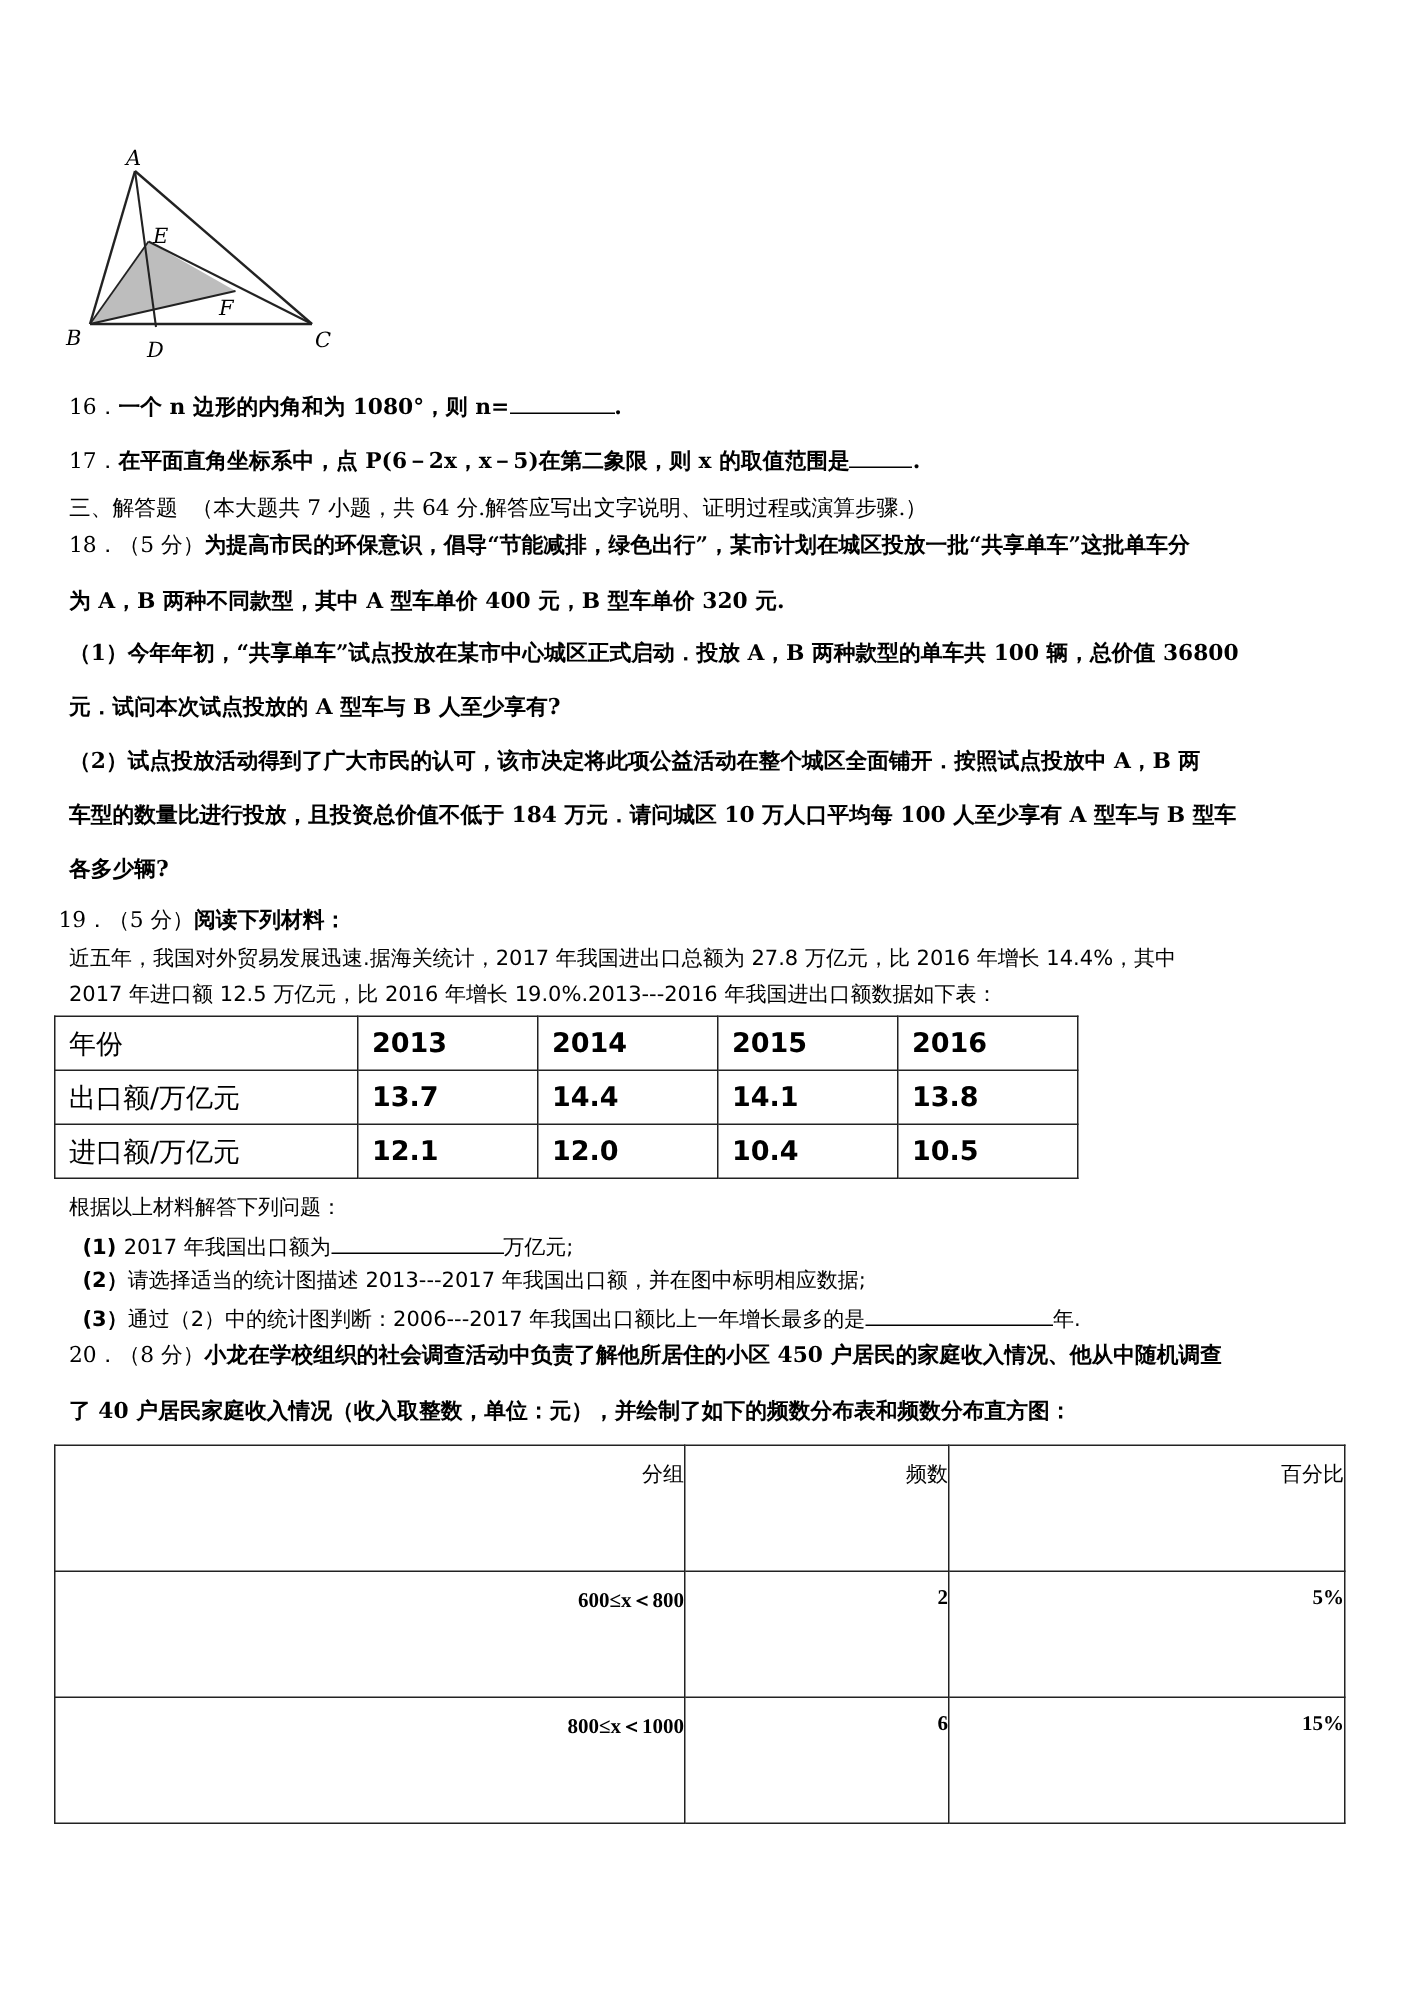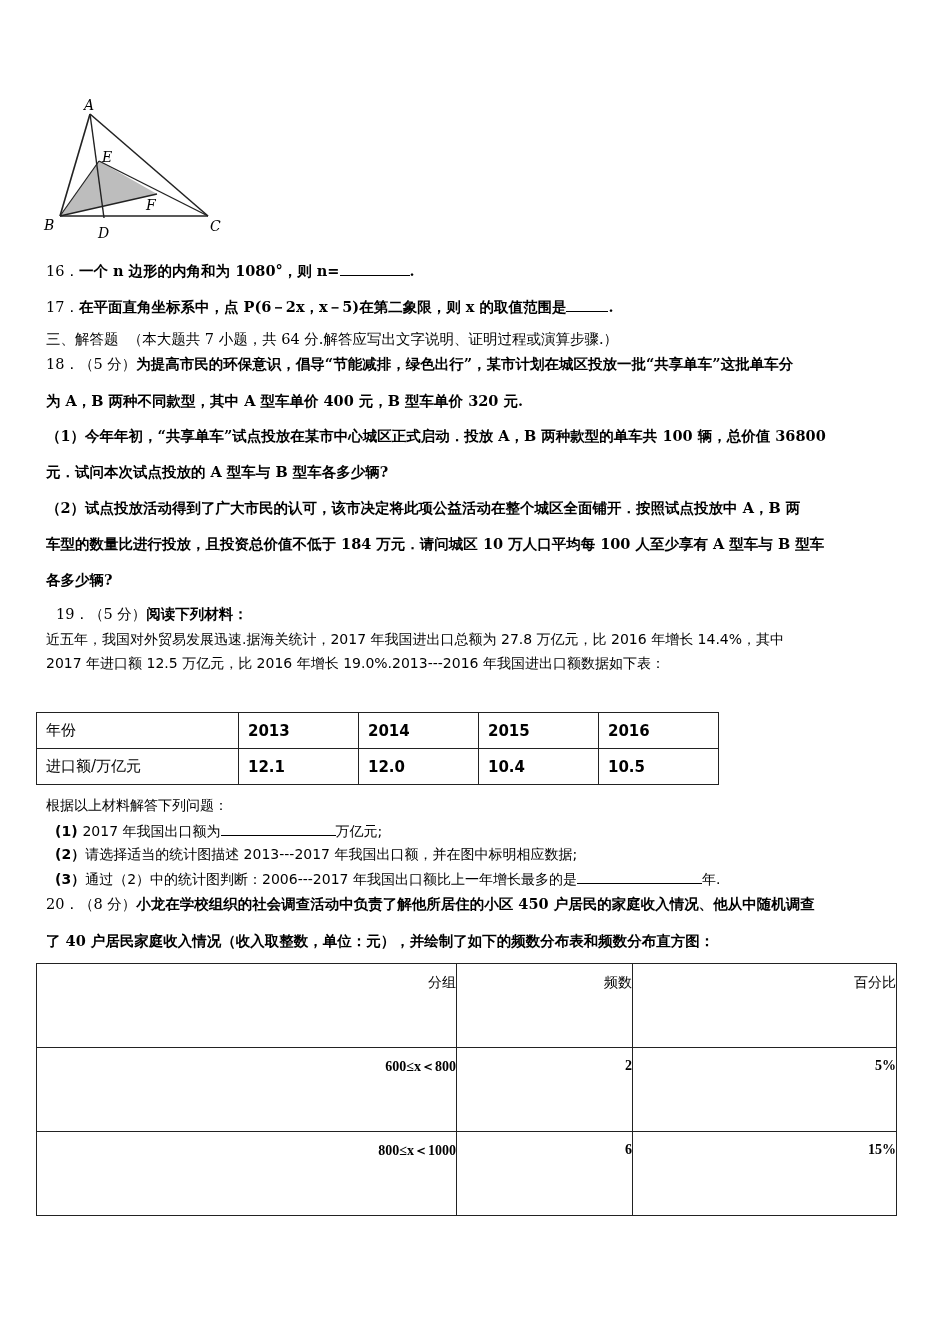--- a/index.html
+++ b/index.html
@@ -11,21 +11,21 @@
   .score { font-weight: normal; }
   .sans { font-family: "DejaVu Sans", "Liberation Sans", sans-serif; text-align: center; }
   .plain { font-weight: normal; }
   .blank { display: inline-block; border-bottom: 1px solid #000; height: 14px; vertical-align: baseline; }
 
   
   #figure { position: absolute; left: 40px; top: 92px; width: 190px; height: 146px; }
 
   
   #trade-table { position: absolute; left: 36px; top: 677px; border-collapse: collapse;
-                 font-family: "DejaVu Sans", sans-serif; font-size: 15px; margin-top: 35px; }
+                 font-family: "DejaVu Sans", sans-serif; font-size: 18px; }
   #trade-table td { border: 1.5px solid #222; height: 35px; padding: 0 0 0 9px; vertical-align: middle; }
   #trade-table td.c0 { width: 192px; font-weight: normal; }
   #trade-table td.cv { width: 110px; font-weight: bold; }
 
   
   #income-table { position: absolute; left: 36px; top: 963px; border-collapse: collapse;
                   font-family: "Liberation Serif", "DejaVu Serif", serif; font-size: 14px; text-align: right; }
   #income-table td { border: 1.5px solid #222; height: 84px; padding: 10px 0 0 9px; vertical-align: top; box-sizing: border-box; }
   #income-table td.g { width: 420px; }
   #income-table td.f { width: 176px; }
@@ -64,39 +64,46 @@
 
 <div class="abs line plain" style="left:46px; top:330px;">
   <span>三、解答题</span>&nbsp;&nbsp;<span>（本大题共 7 小题，共 64 分.解答应写出文字说明、证明过程或演算步骤.）</span>
 </div>
 
 <div class="abs line" style="left:46px; top:355px;">
   <span class="num">18．</span><span class="score">（5 分）</span><span>为提高市民的环保意识，倡导“节能减排，绿色出行”，某市计划在城区投放一批“共享单车”这批单车分</span>
 </div>
 <div class="abs line" style="left:46px; top:392px;">为 A，B 两种不同款型，其中 A 型车单价 400 元，B 型车单价 320 元.</div>
 <div class="abs line" style="left:46px; top:427px;">（1）今年年初，“共享单车”试点投放在某市中心城区正式启动．投放 A，B 两种款型的单车共 100 辆，总价值 36800</div>
-<div class="abs line" style="left:46px; top:463px;">元．试问本次试点投放的 A 型车与 B 型车各多少辆?</div>
+<div class="abs line" style="left:46px; top:463px;">元．试问本次试点投放的 A 型车与 B 人至少享有?</div>
 <div class="abs line" style="left:46px; top:499px;">（2）试点投放活动得到了广大市民的认可，该市决定将此项公益活动在整个城区全面铺开．按照试点投放中 A，B 两</div>
 <div class="abs line" style="left:46px; top:535px;">车型的数量比进行投放，且投资总价值不低于 184 万元．请问城区 10 万人口平均每 100 人至少享有 A 型车与 B 型车</div>
 <div class="abs line" style="left:46px; top:571px;">各多少辆?</div>
 
-<div class="abs line" style="left:56px; top:605px;text-align:center;">
+<div class="abs line" style="left:39px; top:605px;text-align:center;">
   <span class="num">19．</span><span class="score">（5 分）</span><span>阅读下列材料：</span>
 </div>
 <div class="abs line plain sans" style="left:46px; top:630px; font-size:14px;">近五年，我国对外贸易发展迅速.据海关统计，2017 年我国进出口总额为 27.8 万亿元，比 2016 年增长 14.4%，其中</div>
 <div class="abs line plain sans" style="left:46px; top:654px; font-size:14px;">2017 年进口额 12.5 万亿元，比 2016 年增长 19.0%.2013---2016 年我国进出口额数据如下表：</div>
 
 <table id="trade-table">
   <tbody>
       <tr>
     <td class="c0">年份</td>
     <td class="cv">2013</td>
     <td class="cv">2014</td>
     <td class="cv">2015</td>
     <td class="cv">2016</td>
+  </tr>
+  <tr>
+    <td class="c0">出口额/万亿元</td>
+    <td class="cv">13.7</td>
+    <td class="cv">14.4</td>
+    <td class="cv">14.1</td>
+    <td class="cv">13.8</td>
   </tr>
   <tr>
     <td class="c0">进口额/万亿元</td>
     <td class="cv">12.1</td>
     <td class="cv">12.0</td>
     <td class="cv">10.4</td>
     <td class="cv">10.5</td>
   </tr>
 </tbody>
   </table>

